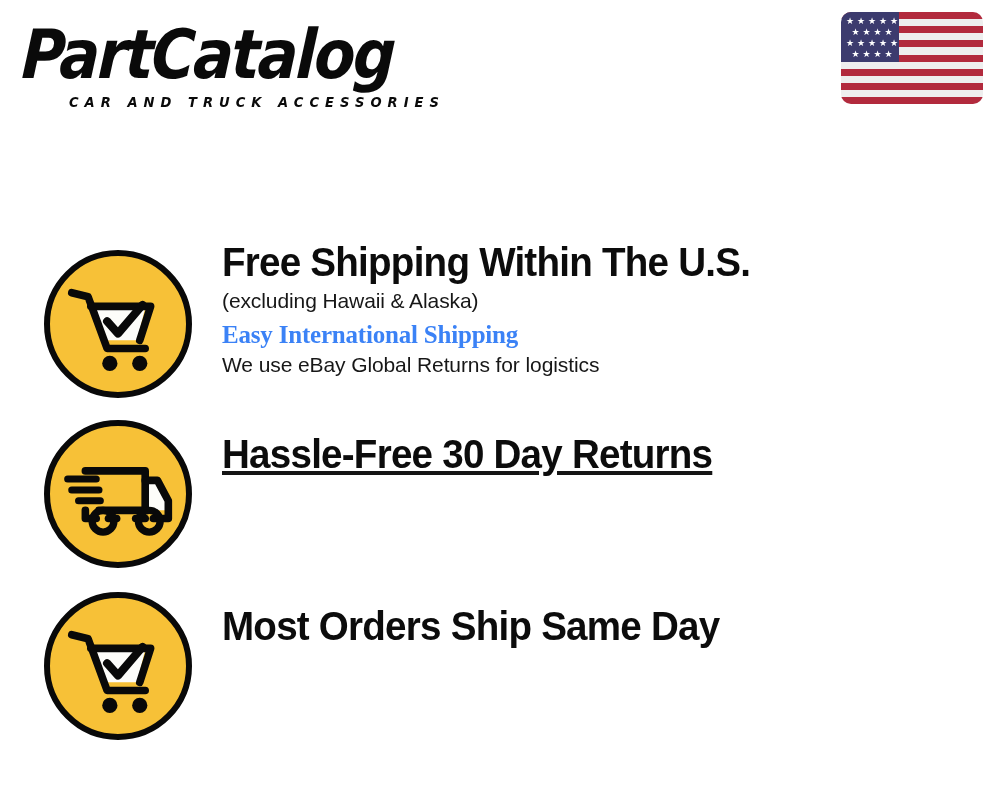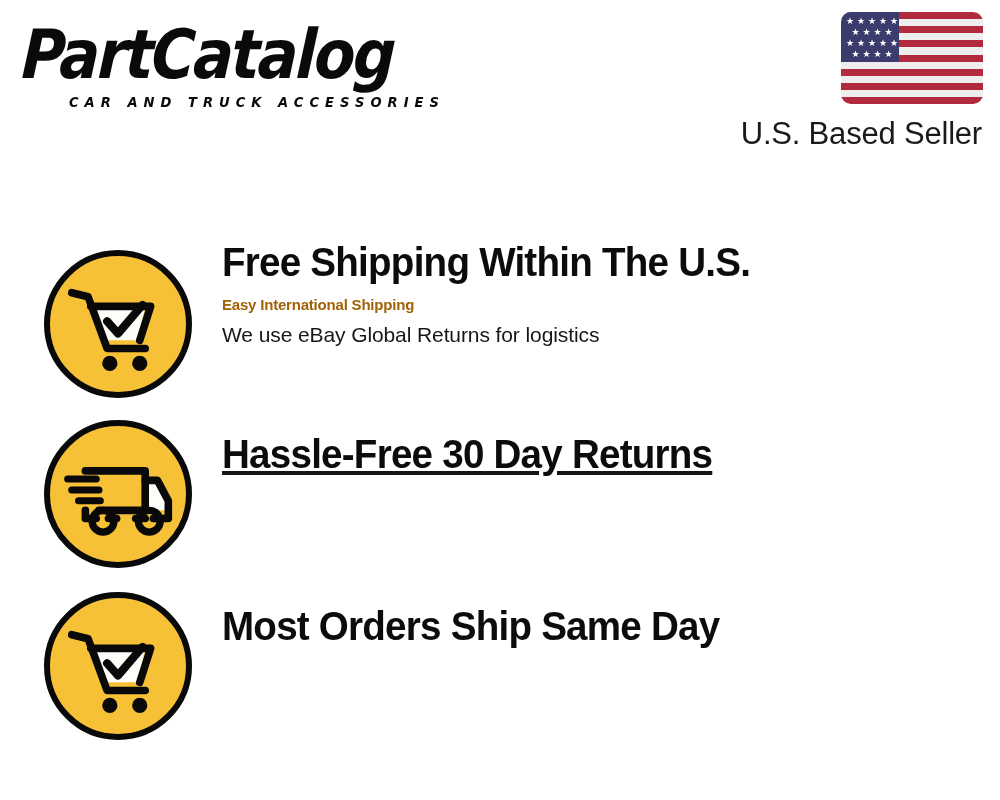--- a/index.html
+++ b/index.html
@@ -174,26 +174,26 @@
     font-family: "Liberation Sans", sans-serif;
     font-weight: 400;
     font-size: 21px;
     line-height: 30px;
     letter-spacing: -0.1px;
     color: #171717;
     margin: 0;
     white-space: nowrap;
   }
   .feature-sub-bold {
-    font-family: Liberation Sans, sans-serif;
-    font-weight: 700;
-    font-size: 15px;
+    font-family: Liberation Serif, serif;
+    font-weight: 700;
+    font-size: 25px;
     line-height: 30px;
     letter-spacing: -0.2px;
-    color: #a16207;
+    color: #3b82f6;
     margin: 4px 0 0 0;
     white-space: nowrap;
   }
 </style>
 </head>
 <body>
 
 <div id="header">
 
   <div id="brand-logo">
@@ -223,40 +223,40 @@
       <span class="star" style="left:5px;top:27px">★</span>
       <span class="star" style="left:16px;top:27px">★</span>
       <span class="star" style="left:27px;top:27px">★</span>
       <span class="star" style="left:38px;top:27px">★</span>
       <span class="star" style="left:49px;top:27px">★</span>
       <span class="star" style="left:10.5px;top:37.5px">★</span>
       <span class="star" style="left:21.5px;top:37.5px">★</span>
       <span class="star" style="left:32.5px;top:37.5px">★</span>
       <span class="star" style="left:43.5px;top:37.5px">★</span>
     </div>
-    <div id="seller-label">U.S. Based Seller</div>
   </div>
 
 </div>
 
 <div id="features">
 
   <div class="feature-row" id="feature-row-0">
     <div class="feature-icon">
       <svg viewBox="0 0 100 100" xmlns="http://www.w3.org/2000/svg">
         <path d="M34 38 H70 L64 62 H40 Z" fill="#fdfdfa"></path>
         <path d="M16 27 L28 30 L42 68 H70" fill="none" stroke="#090909" stroke-width="5.6" stroke-linecap="round" stroke-linejoin="round"></path>
         <path d="M30 37 L74 37 L66 62" fill="none" stroke="#090909" stroke-width="5.6" stroke-linecap="round" stroke-linejoin="round"></path>
         <path d="M42 48 L50 57 L68 36" fill="none" stroke="#090909" stroke-width="6" stroke-linecap="round" stroke-linejoin="round"></path>
         <circle cx="44" cy="79" r="5.6" fill="#090909"></circle>
         <circle cx="66" cy="79" r="5.6" fill="#090909"></circle>
       </svg>
     </div>
     <div class="feature-text">
       <div class="feature-title">Free Shipping Within The U.S.</div>
+      <p class="feature-sub">(excluding Hawaii &amp; Alaska)</p>
       <p class="feature-sub-bold">Easy International Shipping</p>
       <p class="feature-sub">We use eBay Global Returns for logistics</p>
     </div>
   </div>
 
   <div class="feature-row" id="feature-row-1">
     <div class="feature-icon">
       <svg viewBox="0 0 100 100" xmlns="http://www.w3.org/2000/svg">
         <path d="M70 40 H79 L86 54 V62 H70 Z" fill="#fdfdfa"></path>
         <path d="M26 33 H70 V62 H36" fill="none" stroke="#090909" stroke-width="5.6" stroke-linecap="round" stroke-linejoin="round"></path>

